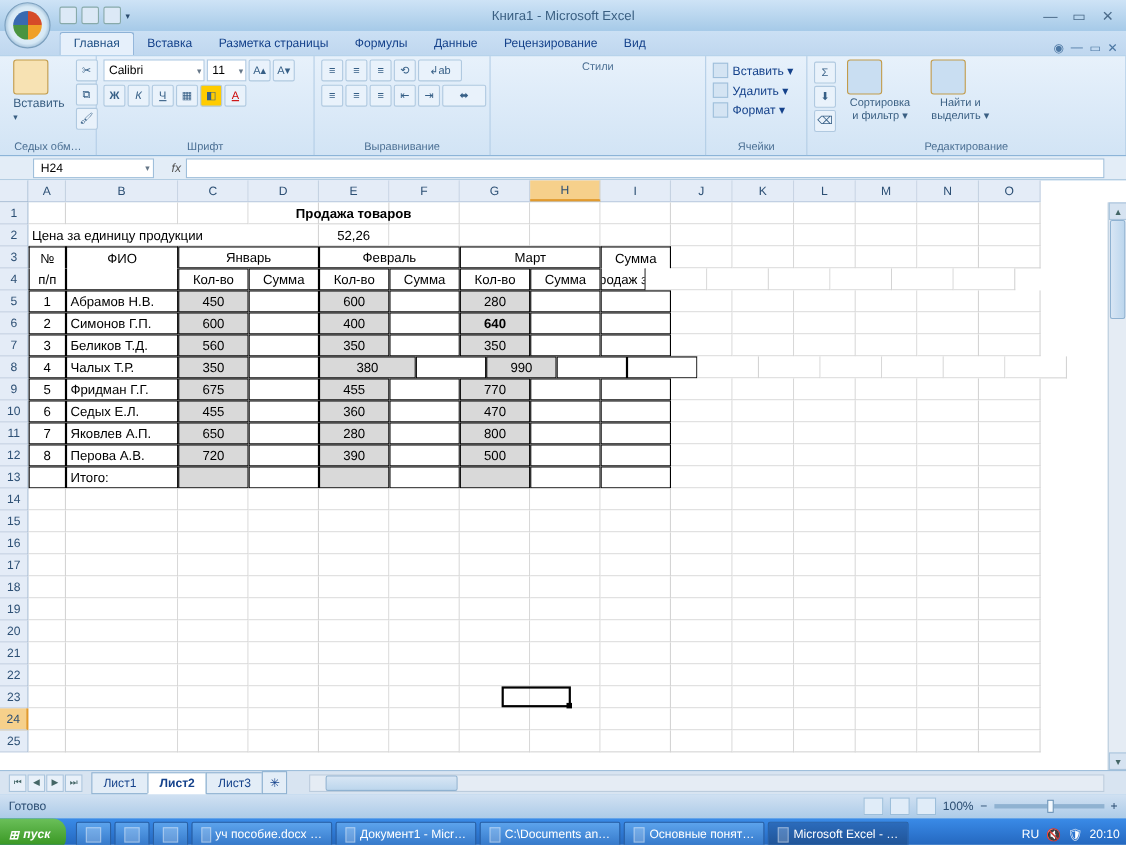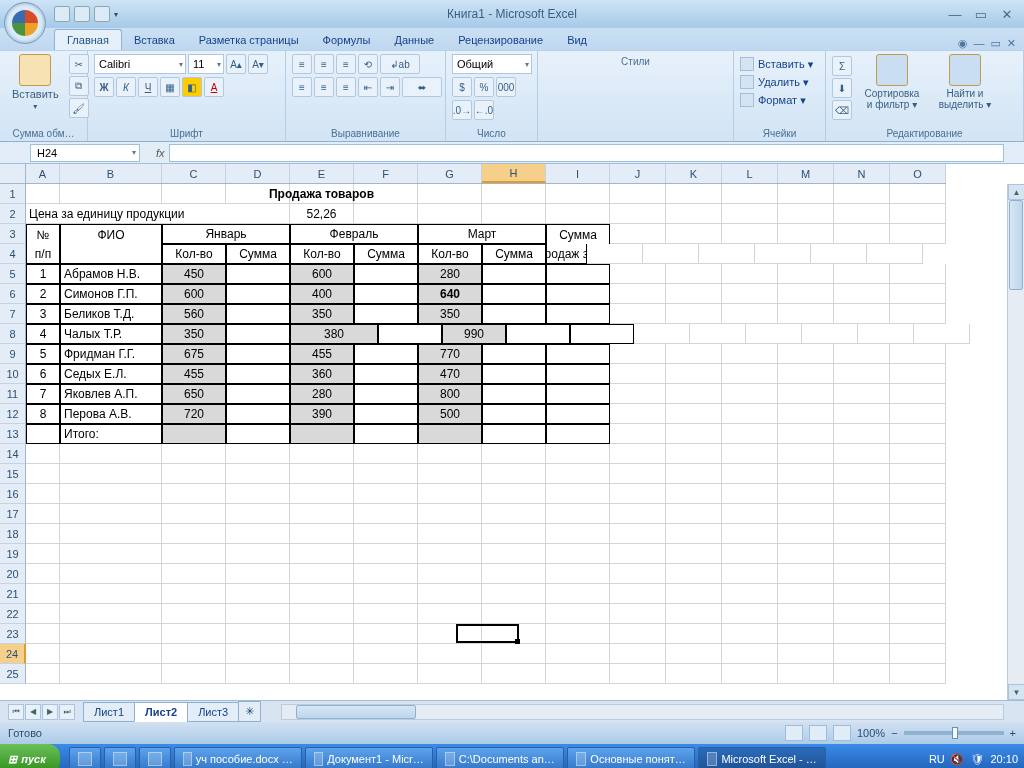--- a/index.html
+++ b/index.html
@@ -13,21 +13,21 @@
 .winctrl { margin-left: auto; margin-right: 6px; display: flex; gap: 4px; color:#4a6a89;font-size:13px;}
 .winctrl span{width:22px;height:16px;display:flex;align-items:center;justify-content:center;}
 .tabs { height: 22px; background: linear-gradient(#cbe0f4,#bfd7ef); display: flex; align-items: flex-end; padding-left: 54px; gap: 0; }
 .tab { padding: 4px 12px; color: #15428b; font-size: 11px; cursor: default;}
 .tab.active { background: #e6f0fb; border: 1px solid #8db2d7; border-bottom: none; border-radius: 3px 3px 0 0; color:#1f4f85;}
 .help-right{margin-left:auto;margin-right:8px;display:flex;gap:6px;color:#4c77a3;}
 .ribbon { height: 92px; background: linear-gradient(#e7f1fb,#d2e4f5); border-top: 1px solid #b7d3eb; border-bottom: 1px solid #8ab2d6; display: flex; }
 .group { border-right: 1px solid #b3cee6; padding: 3px 6px 0; display: flex; flex-direction: column; }
 .group-body { flex: 1; display: flex; align-items: flex-start; gap: 4px; }
 .group-label { font-size: 10px; color: #4b6f93; text-align: center; padding: 2px 0; }
-.bigbtn { display: flex; flex-direction: column; align-items: center; gap: 2px; font-size: 11px; color:#3a5f82; padding: 0 6px;}
+.bigbtn { display: flex; flex-direction: column; align-items: flex-start; gap: 2px; font-size: 11px; color:#3a5f82; padding: 0 6px;}
 .bigbtn .ic{width:32px;height:32px;background:#f7e2b3;border:1px solid #c29b4a;border-radius:3px;}
 .col{display:flex;flex-direction:column;gap:2px;}
 .row{display:flex;gap:2px;align-items:center;}
 .sbtn{width:20px;height:20px;border:1px solid #b0c9e0;background:#e9f2fb;border-radius:2px;display:flex;align-items:center;justify-content:center;font-size:10px;color:#365f86;}
 .combo{height:20px;border:1px solid #abc7e1;background:#fff;padding:0 12px 0 4px;font-size:11px;display:flex;align-items:center;position:relative;}
 .combo:after{content:"▾";position:absolute;right:2px;font-size:8px;color:#5b7;color:#678;}
 .menulbl{font-size:11px;color:#15428b;display:flex;align-items:center;gap:4px;padding:1px 0;}
 .menulbl .mic{width:14px;height:14px;background:#d4e4f3;border:1px solid #9fbfdb;}
 .namebox-row { height: 22px; background: #e3edf7; border-bottom: 1px solid #9ebfd9; display: flex; align-items: center; }
 .namebox { width: 110px; background: #fff; border: 1px solid #9fbfdb; margin-left: 30px; padding: 1px 14px 1px 6px; font-size: 11px; height: 18px;position:relative;display:flex;align-items:center;}
@@ -116,21 +116,21 @@
           <div class="ic"></div>
           <span>Вставить</span>
           <span style="font-size:8px">▾</span>
         </div>
       <div class="col">
         <div class="sbtn">✂</div>
         <div class="sbtn">⧉</div>
         <div class="sbtn">🖌</div>
       </div>
     </div>
-    <div class="group-label">Сумма обм…</div>
+    <div class="group-label">Седых обм…</div>
   </div>
   <div class="group" style="width:198px">
     <div class="group-body col" style="gap:3px">
       <div class="row">
         <div class="combo" style="width:92px">Calibri</div>
         <div class="combo" style="width:36px">11</div>
         <div class="sbtn">A▴</div>
         <div class="sbtn">A▾</div>
       </div>
       <div class="row">
@@ -164,35 +164,20 @@
       <div class="row">
         <div class="sbtn">≡</div>
         <div class="sbtn">≡</div>
         <div class="sbtn">≡</div>
         <div class="sbtn">⇤</div>
         <div class="sbtn">⇥</div>
         <div class="sbtn" style="width:40px">⬌</div>
       </div>
     </div>
     <div class="group-label">Выравнивание</div>
-  </div>
-  <div class="group" style="width:92px">
-    <div class="group-body col" style="gap:3px">
-      <div class="combo" style="width:80px">Общий</div>
-      <div class="row">
-        <div class="sbtn">$</div>
-        <div class="sbtn">%</div>
-        <div class="sbtn">000</div>
-      </div>
-      <div class="row">
-        <div class="sbtn">.0→</div>
-        <div class="sbtn">←.0</div>
-      </div>
-    </div>
-    <div class="group-label">Число</div>
   </div>
   <div class="group" style="width:196px">
     <div class="group-label">Стили</div>
   </div>
   <div class="group" style="width:92px">
     <div class="group-body col" style="gap:2px;padding-top:2px">
       <div class="menulbl">
           <span class="mic"></span>
           <span>Вставить ▾</span>
         </div>

